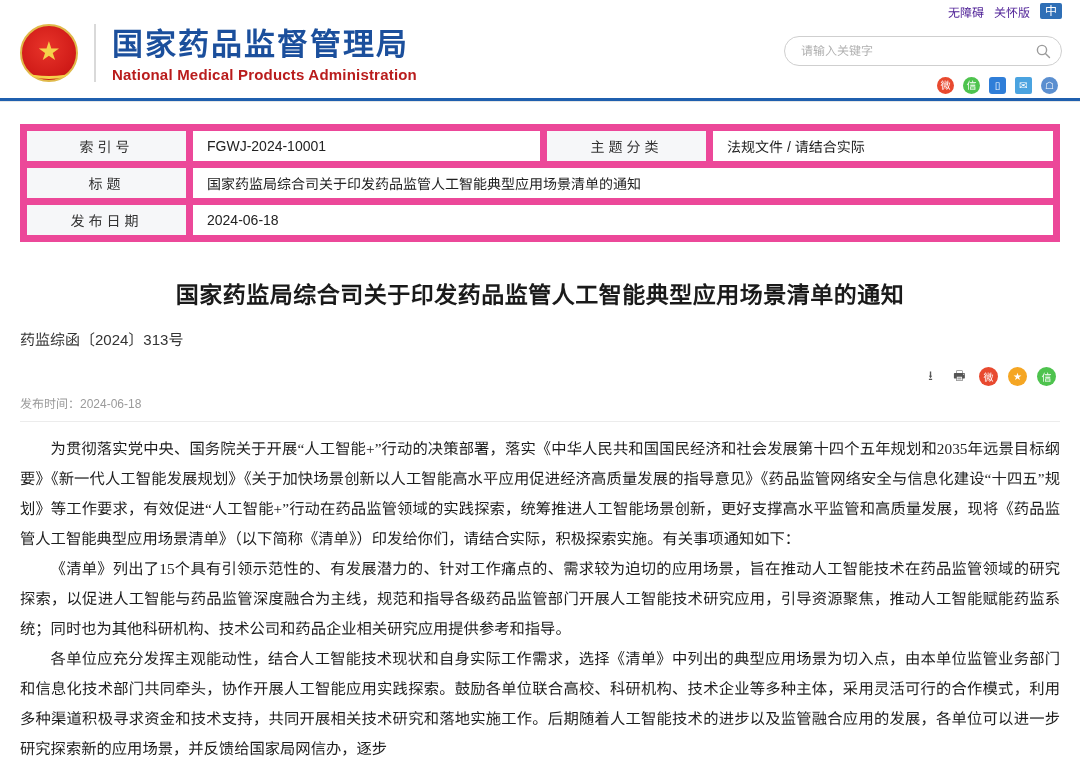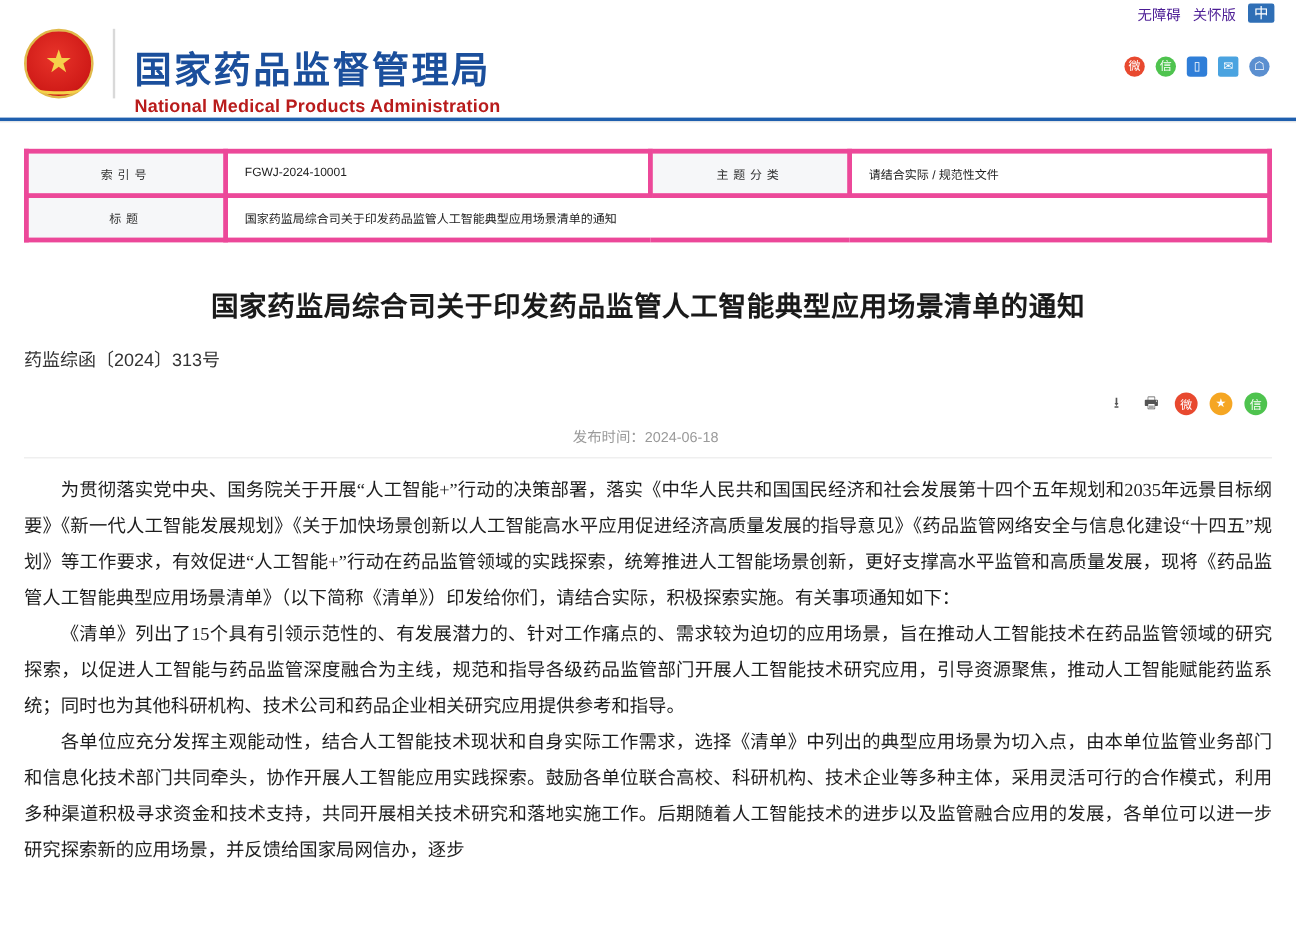--- a/index.html
+++ b/index.html
@@ -71,21 +71,21 @@
     width: 40px; height: 12px;
     border-bottom: 3px solid #f5d14b;
     border-radius: 0 0 50% 50%;
   }
   .divider-vert {
     width: 2px;
     height: 58px;
     background: #d9d9d9;
     margin: 4px 16px 0 14px;
   }
-  .titles { margin-top: 20px; }
+  .titles { margin-top: 6px; }
   .title-cn {
     font-size: 31px;
     font-weight: bold;
     color: #1b4f9c;
     letter-spacing: 2px;
     line-height: 38px;
     font-family: "Liberation Serif", "DejaVu Serif", serif;
   }
   .title-en {
     font-size: 15px;
@@ -162,23 +162,23 @@
 
   
   .wrap { padding: 0 20px; }
   .meta-table {
     width: 1040px;
     border-collapse: collapse;
     margin: 22px 0 0 0;
     table-layout: fixed;
   }
   .meta-table td {
-    border: 4px solid #ec4899;
+    border: 7px solid #ec4899;
     height: 37px;
-    font-size: 10px;
+    font-size: 14px;
     padding: 4px 14px;
     color: #222;
   }
   .meta-table td.lbl {
     background: #f6f7f9;
     text-align: center;
     width: 166px;
     color: #333;
     letter-spacing: 4px;
   }
@@ -222,21 +222,21 @@
   .act.round {
     border-radius: 50%;
     color: #fff;
     font-size: 10px;
   }
   .act.weibo2 { background: #e8492f; }
   .act.fav { background: #f5a623; }
   .act.wechat2 { background: #4ec34e; }
 
   .pub-time {
-    text-align: center;
+    text-align: left;
     font-size: 12px;
     color: #9a9a9a;
     margin-top: 8px;
     padding-right: 4px;
   }
   .hr-light {
     height: 1px;
     background: #ececec;
     margin-top: 10px;
   }
@@ -269,20 +269,29 @@
     <div class="star">★</div>
     <div class="wheat"></div>
   </div>
   <div class="divider-vert"></div>
   <div class="titles">
     <div class="title-cn">国家药品监督管理局</div>
     <div class="title-en">National Medical Products Administration</div>
   </div>
 
   <div class="header-right">
+    <div class="searchbox">
+      <input type="text" placeholder="请输入关键字" style="">
+      <span class="search-icon">
+        <svg viewBox="0 0 16 16" width="16" height="16" fill="none" stroke="currentColor" stroke-width="1.4">
+          <circle cx="7" cy="7" r="4.6"></circle>
+          <line x1="10.4" y1="10.4" x2="14.5" y2="14.5" stroke-linecap="round"></line>
+        </svg>
+      </span>
+    </div>
     <div class="social-row">
       <span class="sicon weibo">微</span>
       <span class="sicon wechat">信</span>
       <span class="sicon app">▯</span>
       <span class="sicon mail">✉</span>
       <span class="sicon user">☖</span>
     </div>
   </div>
 </div>
 
@@ -290,25 +299,29 @@
 <div class="grey-rule"></div>
 
 <div class="wrap">
 
   <table class="meta-table">
     <tbody>
         <tr>
       <td class="lbl">索引号</td>
       <td class="val">FGWJ-2024-10001</td>
       <td class="lbl">主题分类</td>
-      <td class="val-wide">请结合实际 / 规范性文件</td>
+      <td class="val-wide">法规文件 / 请结合实际</td>
     </tr>
     <tr>
       <td class="lbl">标题</td>
       <td colspan="3">国家药监局综合司关于印发药品监管人工智能典型应用场景清单的通知</td>
+    </tr>
+    <tr>
+      <td class="lbl">发布日期</td>
+      <td colspan="3">2024-06-18</td>
     </tr>
   </tbody>
     </table>
 
   <div class="doc-title">国家药监局综合司关于印发药品监管人工智能典型应用场景清单的通知</div>
   <div class="doc-number">药监综函〔2024〕313号</div>
 
   <div class="action-row">
     <span class="act">⭳</span>
     <span class="act">🖶</span>

